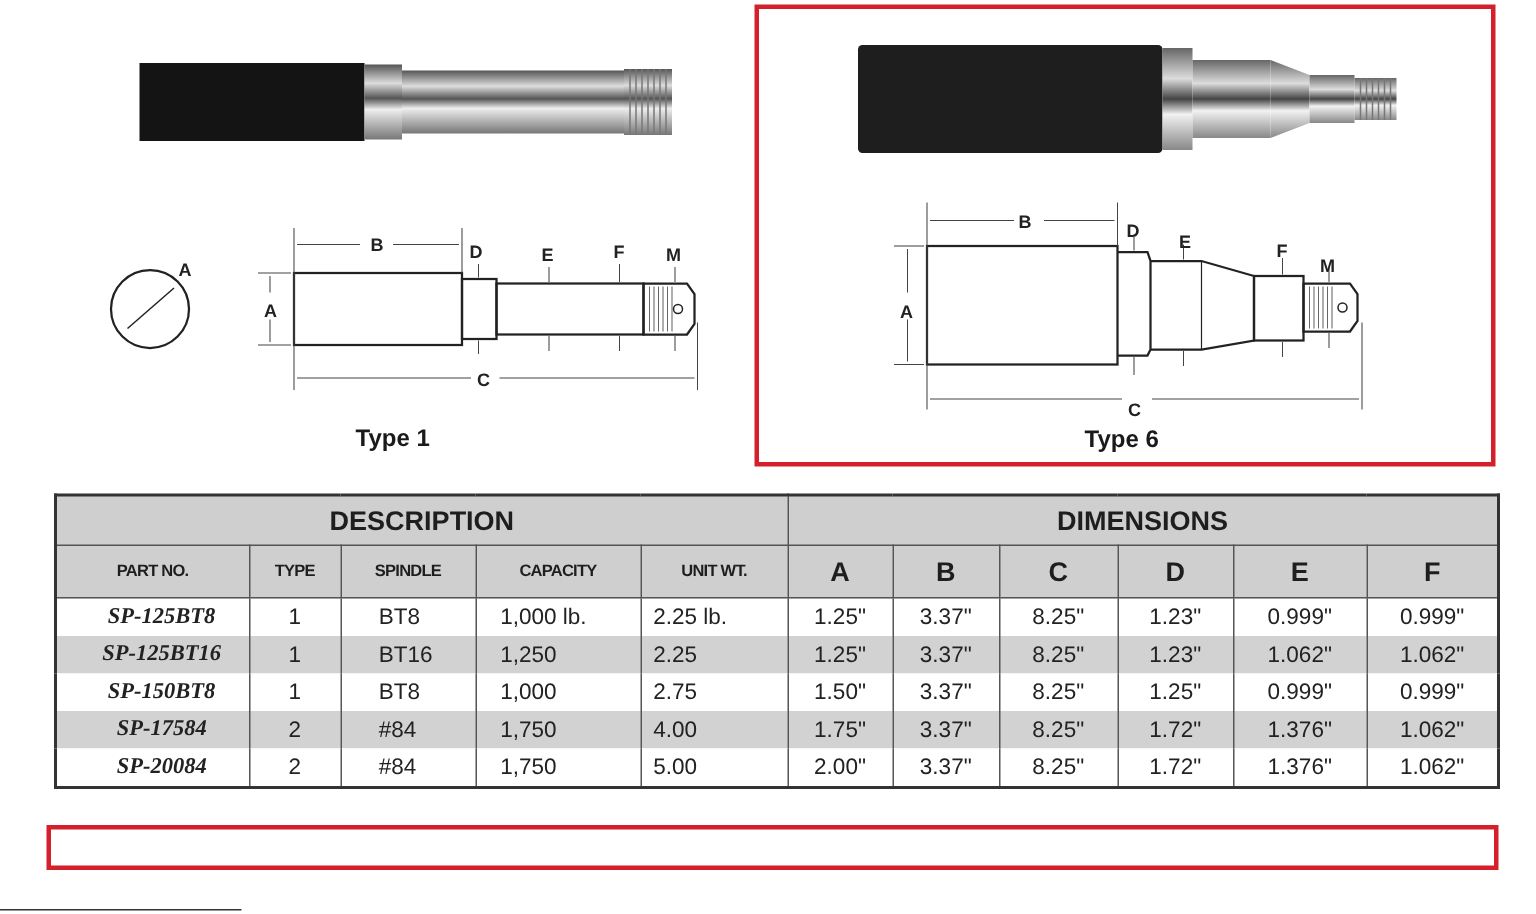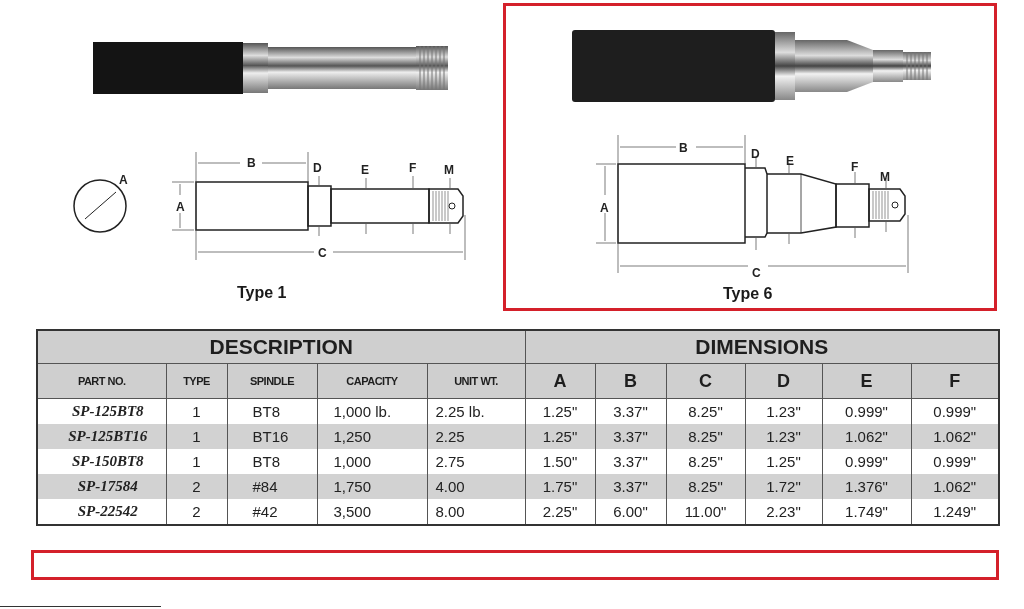--- a/index.html
+++ b/index.html
@@ -10,21 +10,21 @@
   .type2 { left: 503px; top: 3px; width: 494px; height: 308px; border: 3px solid #d4202a; box-sizing: border-box; }
   .caption { position: absolute; font-weight: bold; font-size: 16px; color: #1a1a1a; }
   .type1 .caption { left: 237px; top: 284px; }
   .type2 .caption { left: 217px; top: 279px; }
   svg { position: absolute; left: 0; top: 0; overflow: visible; }
   .dim-label { font-family: "Liberation Sans", sans-serif; font-weight: bold; font-size: 12px; fill: #222; }
 
   
   .spec-table { position: absolute; left: 36px; top: 329px; border-collapse: collapse; border: 2px solid #333; }
   .spec-table td, .spec-table th { border-left: 1px solid #555; border-right: 1px solid #555; padding: 0; text-align: center; }
-  .group-row th { background: #cfcfcf; height: 32px; font-size: 21px; font-weight: bold; color: #1e1e1e; border-bottom: 1px solid #555; }
+  .group-row th { background: #cfcfcf; height: 32px; font-size: 18px; font-weight: bold; color: #1e1e1e; border-bottom: 1px solid #555; }
   .col-row th { background: #cfcfcf; height: 34px; font-size: 11px; font-weight: bold; color: #1e1e1e; border-bottom: 1px solid #555; font-stretch: condensed; letter-spacing: -0.5px; }
   .col-row th.dimcol { font-size: 18px; letter-spacing: 0; }
   .spec-table tbody td { height: 25px; font-size: 15px; color: #222; }
   .spec-table tbody tr:nth-child(even) td { background: #d2d2d2; }
   .spec-table tbody tr:nth-child(odd) td { background: #ffffff; }
   td.part { font-family: "Liberation Serif", serif; font-style: italic; font-weight: bold; font-size: 16px; text-align: center; padding-left: 12px; }
   td.spindle, td.capacity, td.unitwt { text-align: left; }
   td.spindle { padding-left: 25px; }
   td.capacity { padding-left: 16px; }
   td.unitwt { padding-left: 8px; }
@@ -272,29 +272,29 @@
       <td class="capacity">1,750</td>
       <td class="unitwt">4.00</td>
       <td>1.75"</td>
       <td>3.37"</td>
       <td>8.25"</td>
       <td>1.72"</td>
       <td>1.376"</td>
       <td>1.062"</td>
     </tr>
     <tr>
-      <td class="part">SP-22542</td>
+      <td class="part">SP-20084</td>
       <td>2</td>
-      <td class="spindle">#42</td>
-      <td class="capacity">3,500</td>
-      <td class="unitwt">8.00</td>
-      <td>2.25"</td>
-      <td>6.00"</td>
-      <td>11.00"</td>
-      <td>2.23"</td>
-      <td>1.749"</td>
-      <td>1.249"</td>
+      <td class="spindle">#84</td>
+      <td class="capacity">1,750</td>
+      <td class="unitwt">5.00</td>
+      <td>2.00"</td>
+      <td>3.37"</td>
+      <td>8.25"</td>
+      <td>1.72"</td>
+      <td>1.376"</td>
+      <td>1.062"</td>
     </tr>
   </tbody>
 </table>
 
 <div class="highlight-box"></div>
 <div class="footer-rule"></div>
 
 </body></html>

